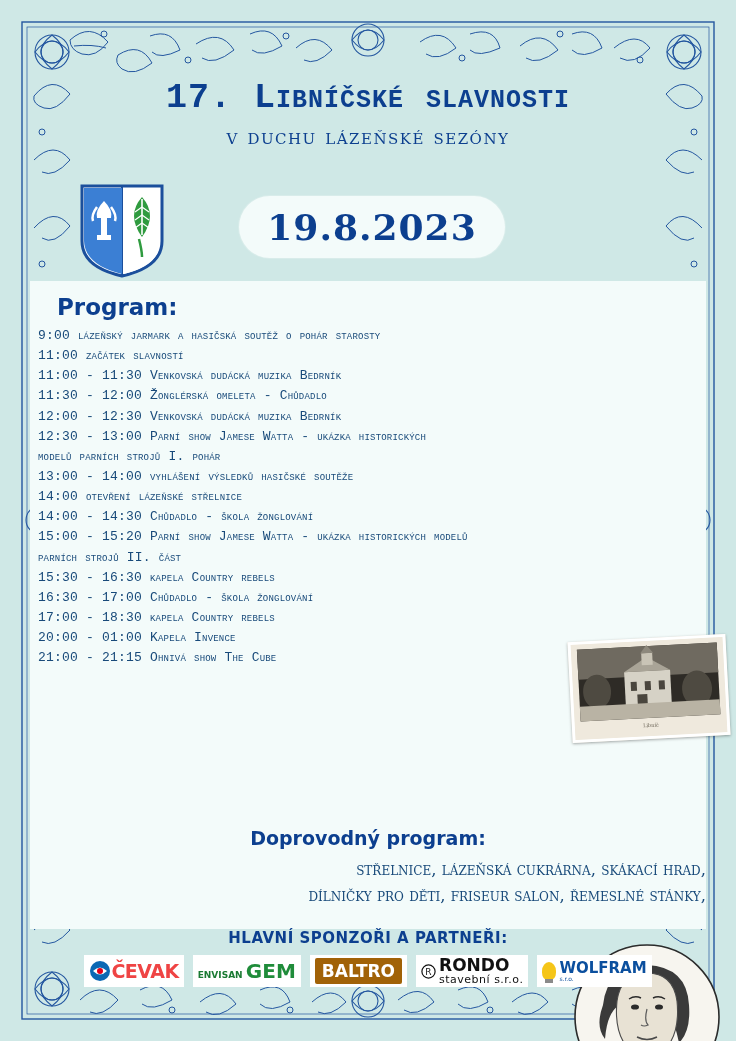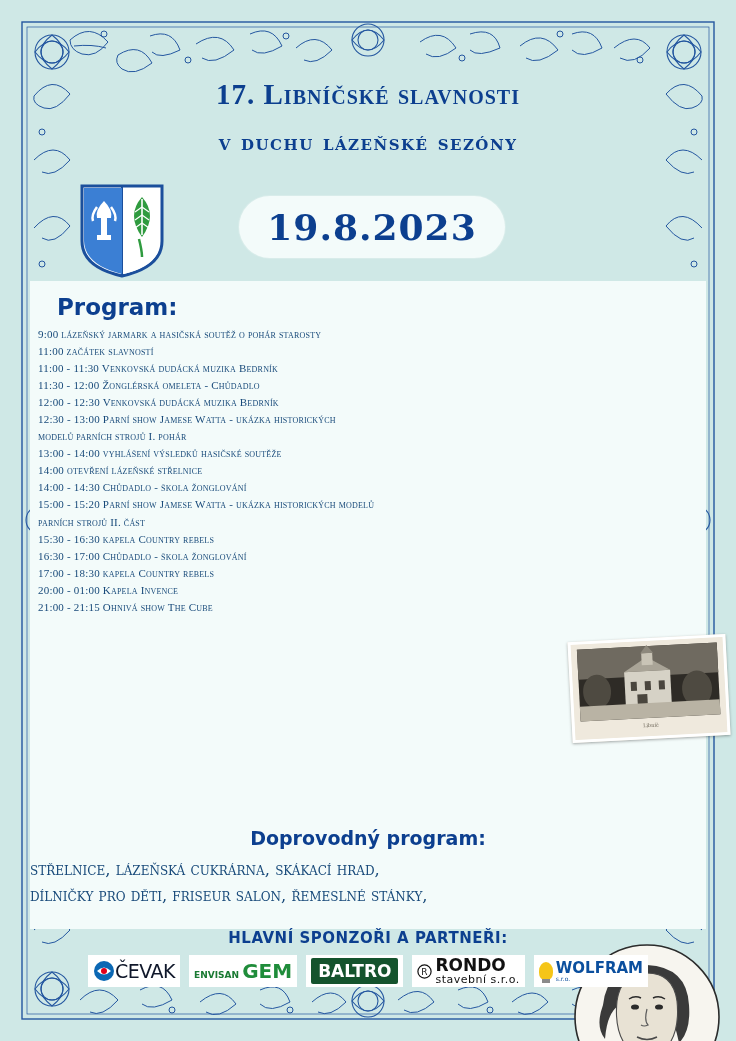--- a/index.html
+++ b/index.html
@@ -31,34 +31,34 @@
 
   
   .header {
     position: absolute;
     top: 78px;
     left: 0;
     width: 736px;
     text-align: center;
   }
   .title-main {
-    font-family: Liberation Serif, serif;
-    font-size: 29px;
+    font-family: Liberation Mono, monospace;
+    font-size: 35px;
     letter-spacing: 1px;
     color: #0c3f8f;
     font-weight: bold;
     font-variant: small-caps;
     line-height: 1.15;
   }
   .title-sub {
-    margin-top: 18px;
+    margin-top: 6px;
     font-family: "DejaVu Serif", serif;
     font-size: 22px;
     color: #0c3f8f;
-    font-weight: bold;
+    font-weight: normal;
     font-variant: small-caps;
     letter-spacing: 1.5px;
   }
 
   
   .date-pill {
     position: absolute;
     top: 196px;
     left: 239px;
     width: 266px;
@@ -105,23 +105,23 @@
     font-weight: bold;
     color: #0c3f8f;
   }
   .program-list {
     position: absolute;
     top: 45px;
     left: 8px;
     width: 660px;
   }
   .program-list .row {
-    font-family: Liberation Serif, serif;
+    font-family: Liberation Mono, monospace;
     font-variant: small-caps;
-    font-size: 11px;
+    font-size: 13px;
     color: #184a7a;
     line-height: 1.55;
     letter-spacing: 0.2px;
   }
 
   .accompanying-title {
     position: absolute;
     left: 0;
     top: 546px;
     width: 676px;
@@ -129,21 +129,21 @@
     font-family: "DejaVu Sans", sans-serif;
     font-size: 19px;
     font-weight: bold;
     color: #0c3f8f;
   }
   .accompanying-lines {
     position: absolute;
     left: 0;
     top: 576px;
     width: 676px;
-    text-align: left;
+    text-align: right;
     font-family: "DejaVu Serif", serif;
     font-variant: small-caps;
     font-size: 16.5px;
     color: #184a7a;
     line-height: 1.6;
   }
 
   
   .photo-postcard {
     position: absolute;
@@ -190,24 +190,24 @@
   }
   .logo {
     background: #ffffff;
     display: flex;
     align-items: center;
     justify-content: center;
     height: 32px;
     padding: 2px 5px;
     box-sizing: border-box;
   }
-  .logo-cevak { color: #0f172a; font-weight: normal; font-size: 19px; letter-spacing: -0.5px; }
+  .logo-cevak { color: #ef4444; font-weight: bold; font-size: 19px; letter-spacing: -0.5px; }
   .logo-envisan { font-size: 9px; font-weight: bold; color: #1a7a33; line-height: 1; }
   .logo-envisan .big { font-size: 20px; color: #1f8c3a; font-weight: bold; }
-  .logo-baltro { background: #14532d; color: #ffffff; font-weight: bold; font-size: 17px; padding: 3px 7px; border-radius: 2px; }
+  .logo-baltro { background: #a16207; color: #ffffff; font-weight: bold; font-size: 17px; padding: 3px 7px; border-radius: 2px; }
   .logo-rondo { color: #111; font-weight: bold; font-size: 17px; line-height: 1; }
   .logo-rondo small { display:block; font-size: 11px; font-weight: normal; letter-spacing: 0.5px; }
   .logo-wolfram { color: #0b4f9e; font-weight: bold; font-size: 15px; line-height: 1; }
   .logo-wolfram small { display:block; font-size: 6px; font-weight: normal; }
   .bulb {
     width: 14px; height: 18px;
     background: #f5c518;
     border-radius: 50% 50% 40% 40%;
     margin-right: 3px;
     position: relative;

